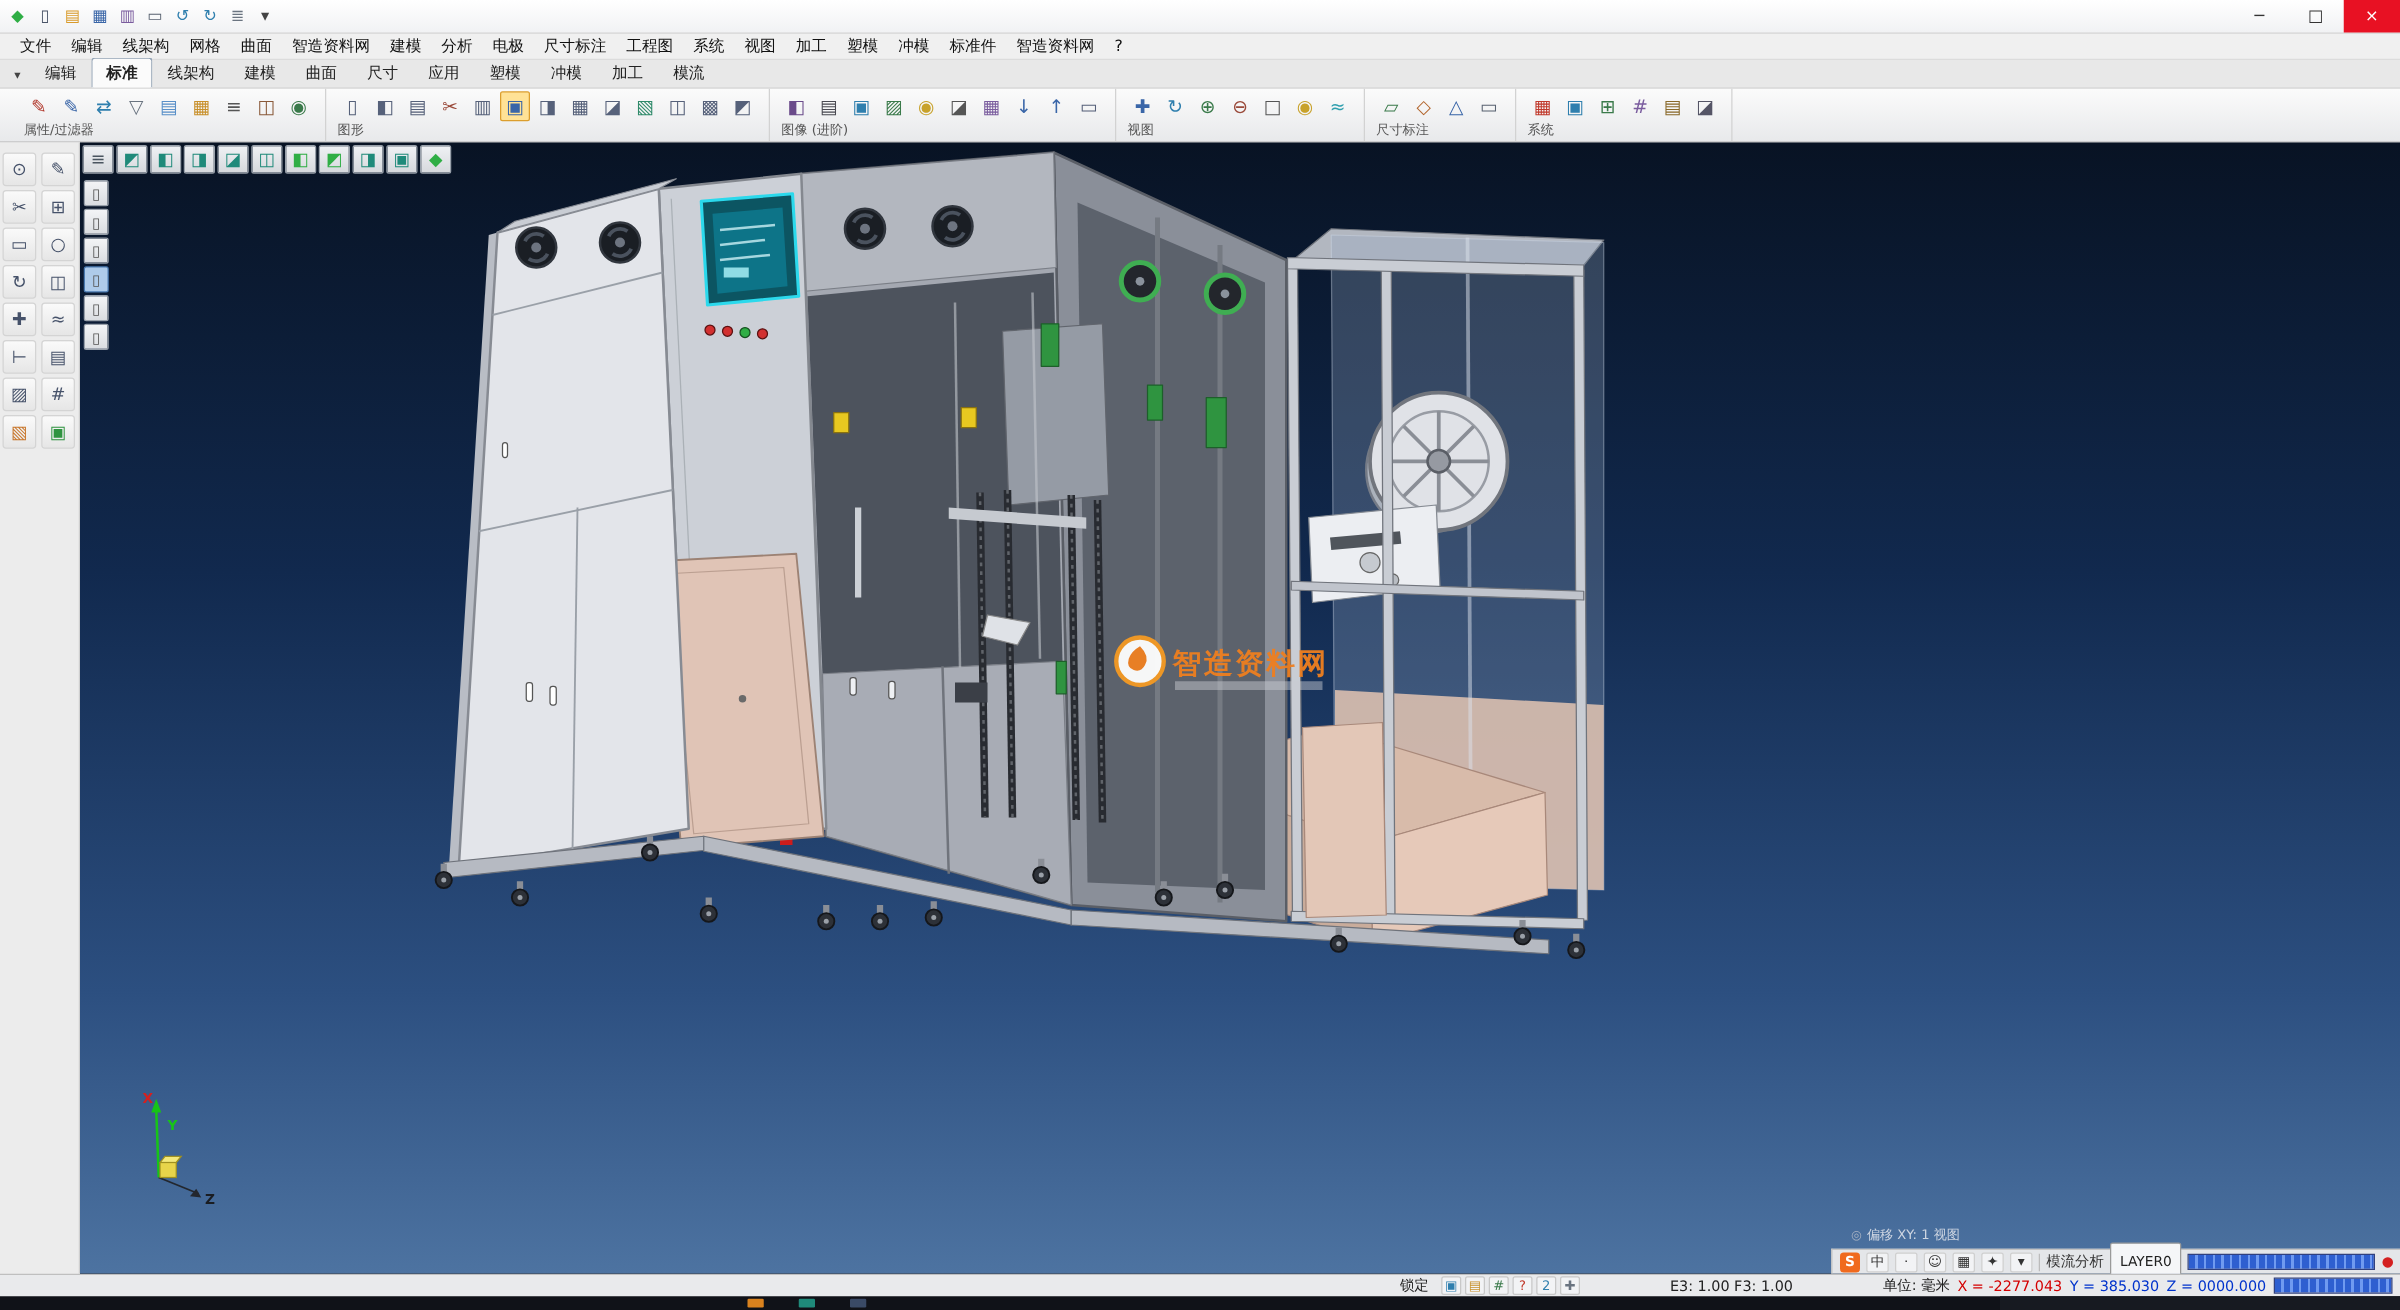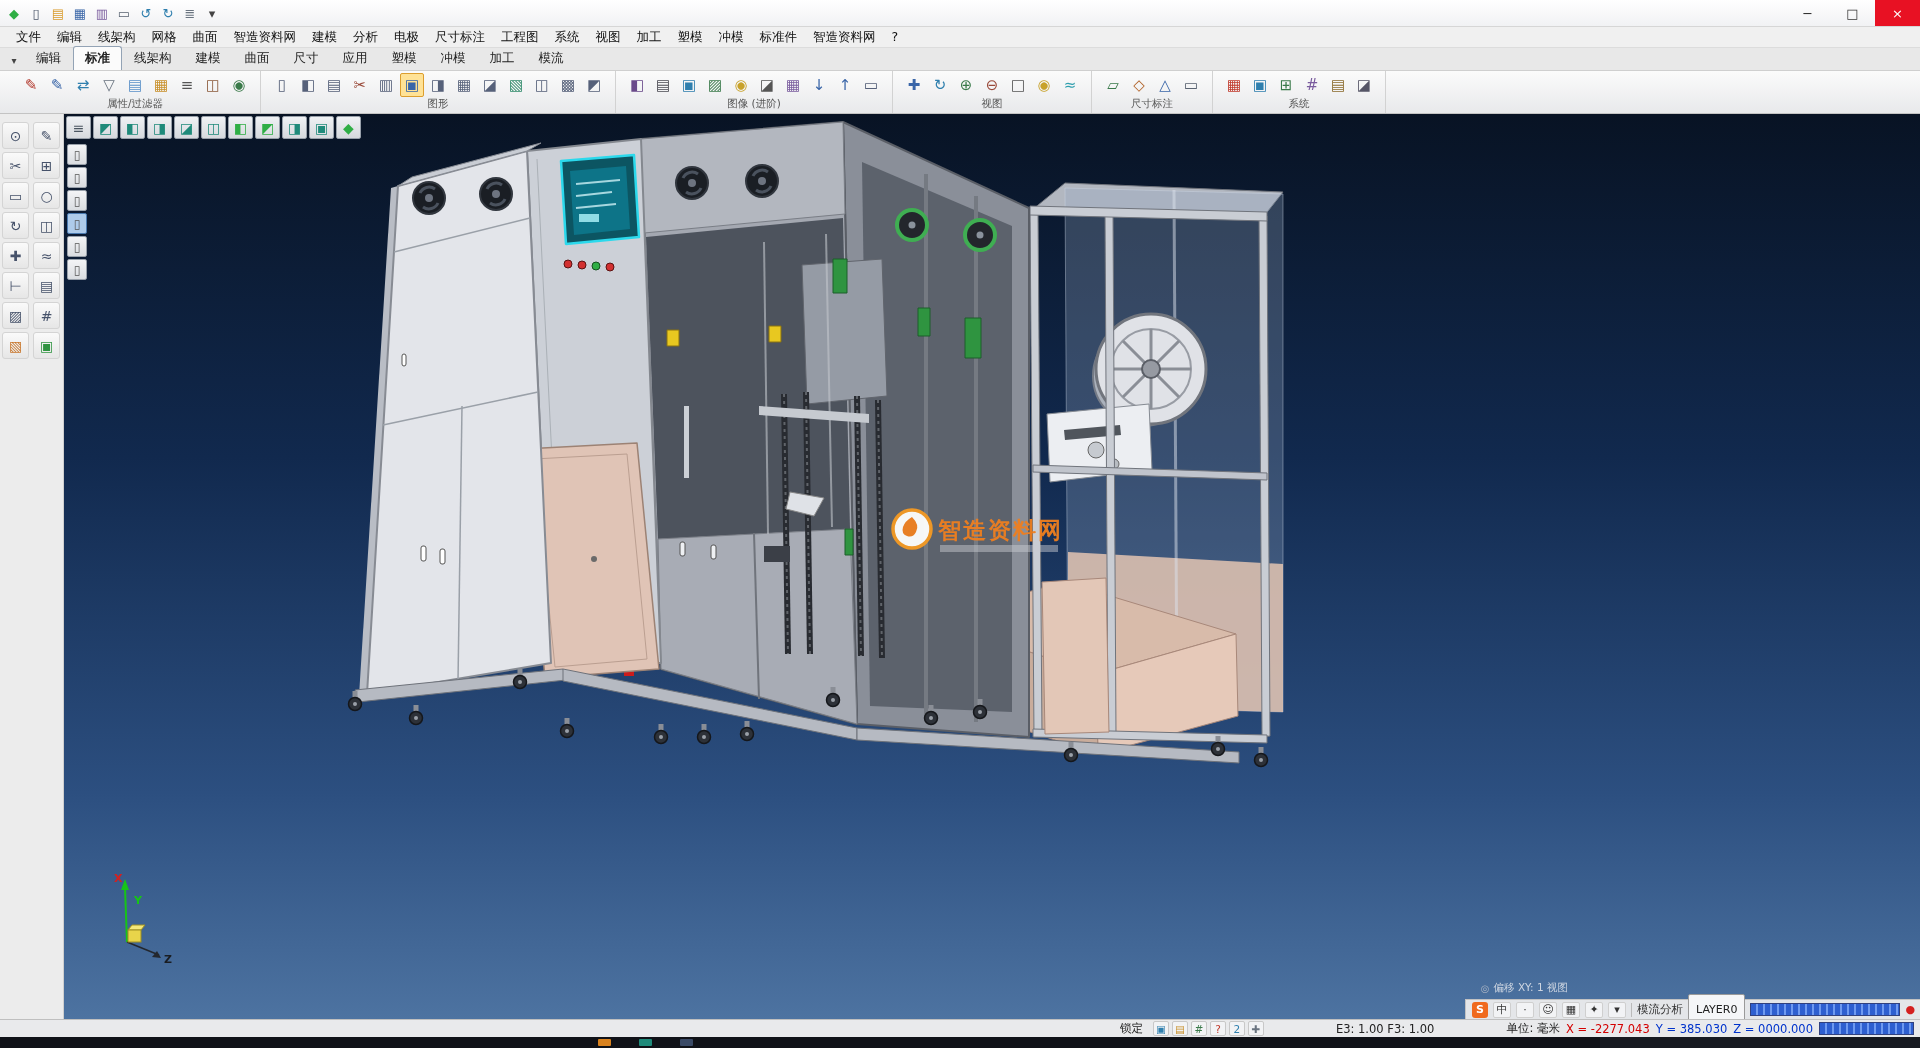--- a/index.html
+++ b/index.html
@@ -30,21 +30,21 @@
   .tab.selected { background:#fbfbfb; border-color:#93a3b5; font-weight:bold; border-radius:3px 3px 0 0; }
 
   
   .ribbon { height:43px; flex:0 0 43px; background:linear-gradient(#fbfbfb,#e8e9eb); border-bottom:1px solid #c3c3c3;
             display:flex; padding-left:10px; }
   .rgroup { display:flex; flex-direction:column; padding:1px 9px 0; border-right:1px solid #d2d2d2; }
   .ricons { display:flex; gap:2px; align-items:center; height:27px; }
   .ricon { width:24px; height:24px; display:flex; align-items:center; justify-content:center; font-size:15px;
            border:1px solid transparent; border-radius:2px; }
   .ricon.selected { background:#ffe296; border-color:#dc9e2e; }
-  .rlabel { font-size:10.5px; color:#555; text-align:center; padding:0 0 2px; }
+  .rlabel { font-size:10.5px; color:#555; text-align:left; padding:0 0 2px; }
 
   
   .main { flex:1; display:flex; min-height:0; }
   .left-toolbar { width:64px; flex:0 0 64px; background:#ececec; border-right:1px solid #cfcfcf;
                   padding-top:8px; display:grid; grid-template-columns:28px 28px; gap:3px;
                   justify-content:center; align-content:start; }
   .ltool { width:27px; height:27px; display:flex; align-items:center; justify-content:center; font-size:14px;
            color:#46526a; border:1px solid #d4d4d4; background:linear-gradient(#fafafa,#e6e6e6); border-radius:3px; }
 
   .canvas { flex:1; position:relative; overflow:hidden; background:#0a1626; }

